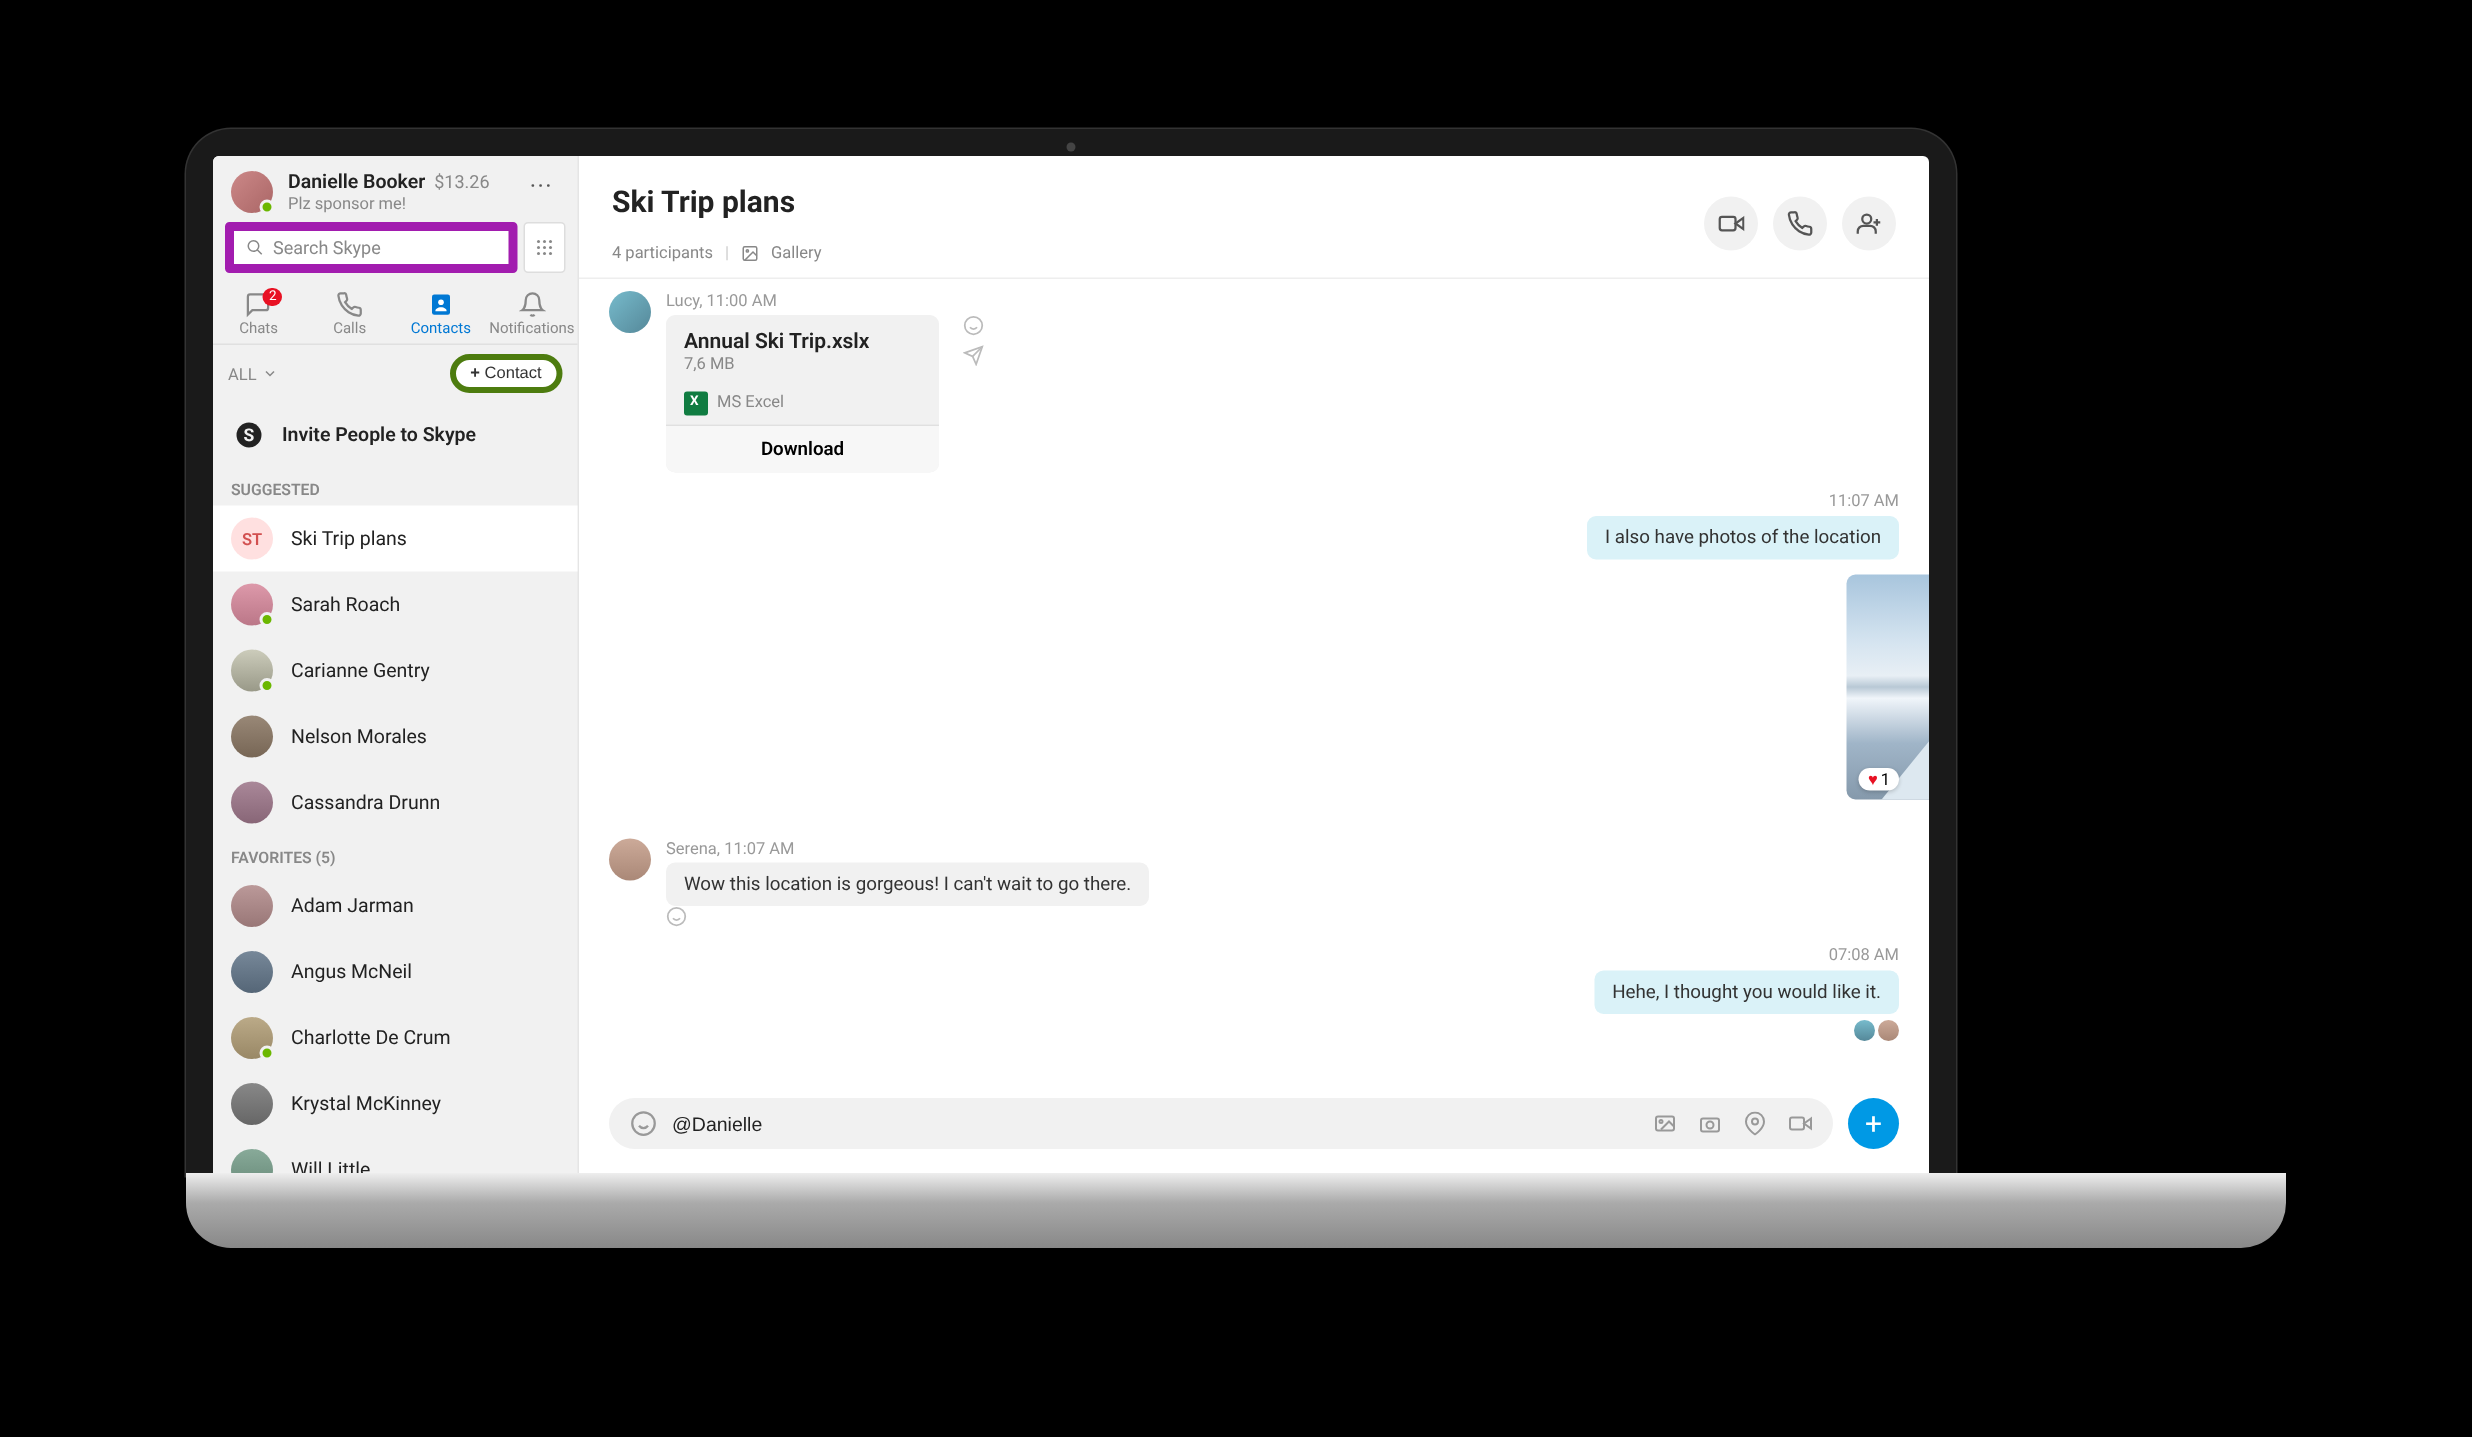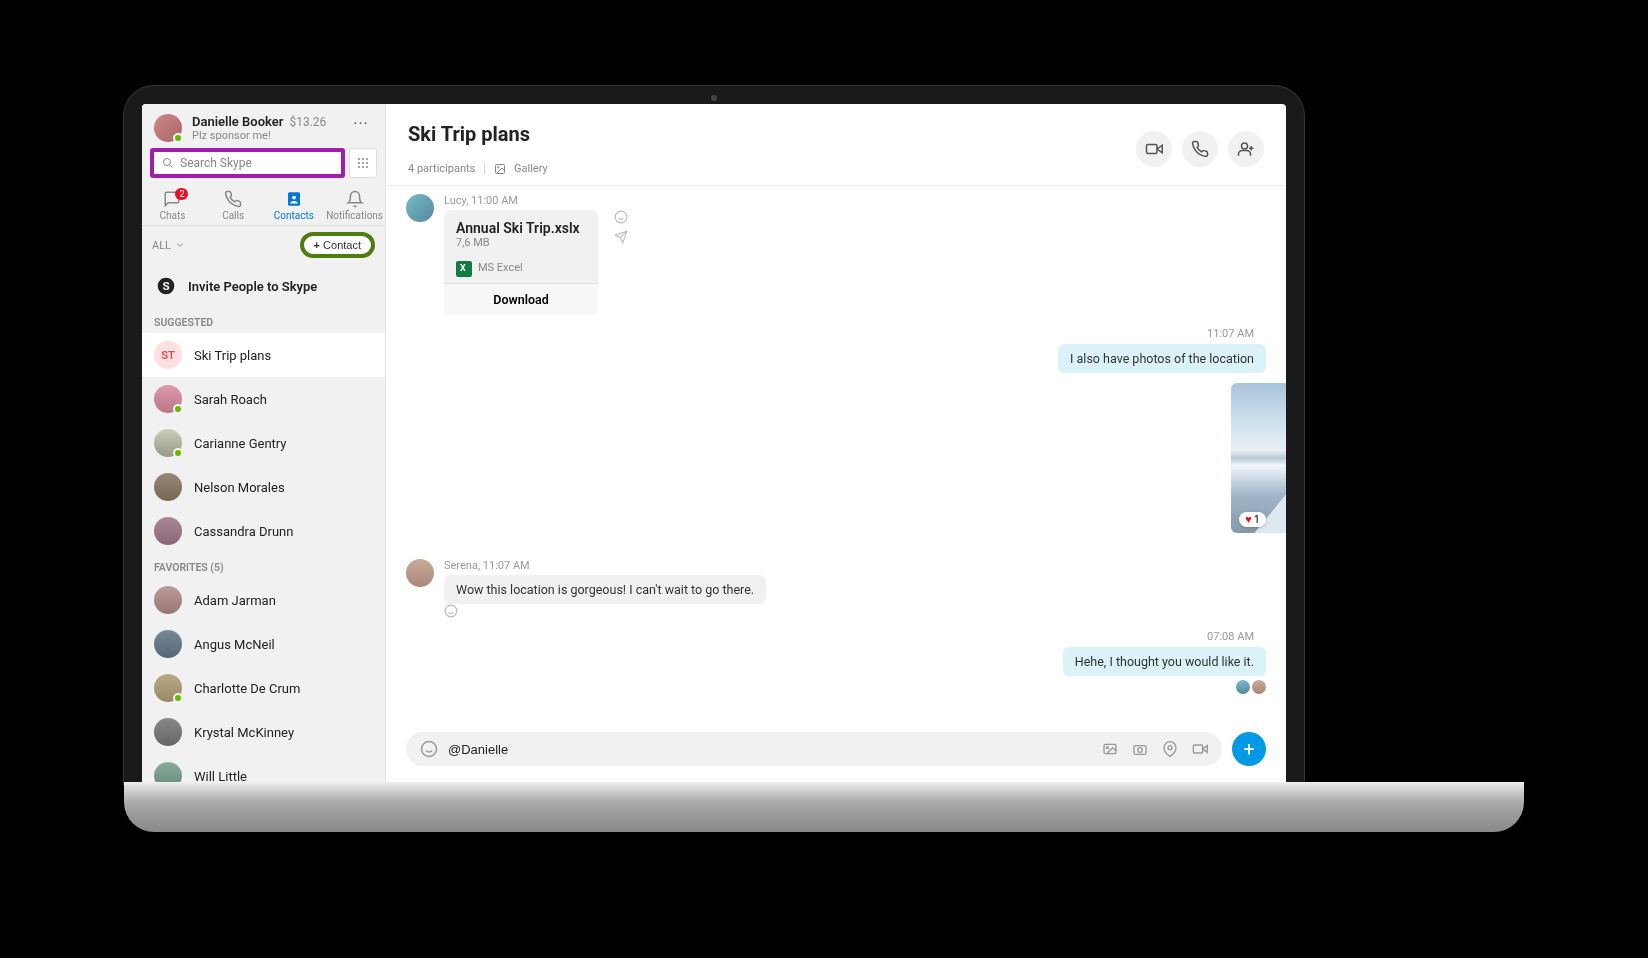--- a/index.html
+++ b/index.html
@@ -89,21 +89,21 @@
 }
 .profile-text { margin-left: 10px; flex: 1; }
 .profile-name { font-size: 13px; font-weight: 600; color: #222; display: flex; gap: 6px; align-items: baseline;}
 .profile-balance { color: #888; font-weight: 400; font-size: 12px; }
 .profile-status { font-size: 11px; color: #888; }
 .more-dots { width: 24px; font-size: 16px; color: #555; text-align: center; cursor: pointer; letter-spacing: 1px;}
 .search-wrap { padding: 0 8px 8px; display: flex; gap: 4px; }
 .search-box {
   flex: 1;
   background: #fff;
-  border: 4px solid #a21caf;
+  border: 6px solid #a21caf;
   border-radius: 3px;
   display: flex;
   align-items: center;
   padding: 4px 8px;
   font-size: 12px;
   color: #888;
 }
 .dialpad-btn {
   width: 28px;
   background: #fff;
@@ -193,25 +193,25 @@
   background: #f1f1f1;
   border-radius: 6px;
   padding: 7px 12px;
   font-size: 12.5px;
   color: #333;
   max-width: 500px;
 }
 .bubble-self { background: #daf2f8; }
 .msg-right { text-align: right; margin-bottom: 10px;}
 .msg-right .bubble { text-align: left; }
-.timestamp-right { font-size: 11px; color: #999; text-align: right; margin: 4px 12px; }
+.timestamp-right { font-size: 11px; color: #999; text-align: right; margin: 4px 0; }
 .file-card {
   background: #f1f1f1;
   border-radius: 6px;
-  width: 154px;
+  width: 182px;
   overflow: hidden;
 }
 .file-card-top { padding: 10px 12px 6px; }
 .file-name { font-size: 14px; font-weight: 600; color: #222; }
 .file-size { font-size: 11px; color: #888; }
 .file-type { display: flex; align-items: flex-start; gap: 6px; padding: 6px 12px; font-size: 11px; color: #888;}
 .excel-icon { width: 16px; height: 16px; background: #107c41; border-radius: 2px; position: relative;}
 .excel-icon::after { content: "X"; color: #fff; font-size: 9px; font-weight: bold; position: absolute; left: 4px; top: 2px;}
 .download-btn { text-align: center; font-size: 12.5px; font-weight: 600; padding: 8px 0; border-top: 1px solid #e0e0e0; cursor: pointer; background: #f7f7f7;}
 .side-icons { display: inline-flex; flex-direction: column; gap: 6px; margin-left: 8px; color: #bbb; vertical-align: top;}

